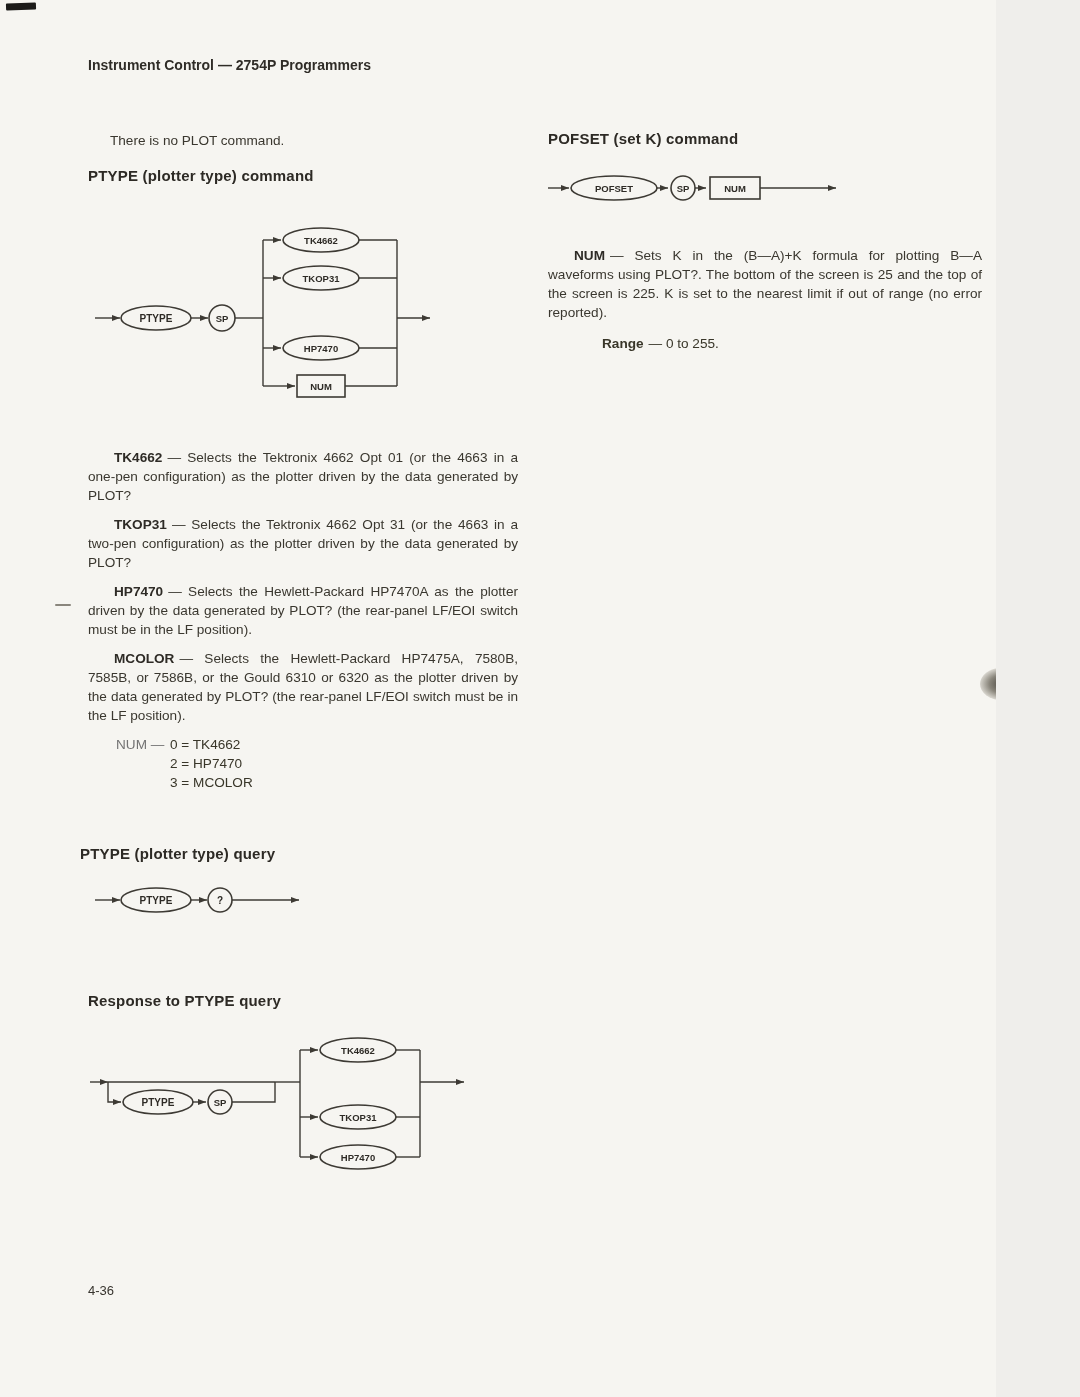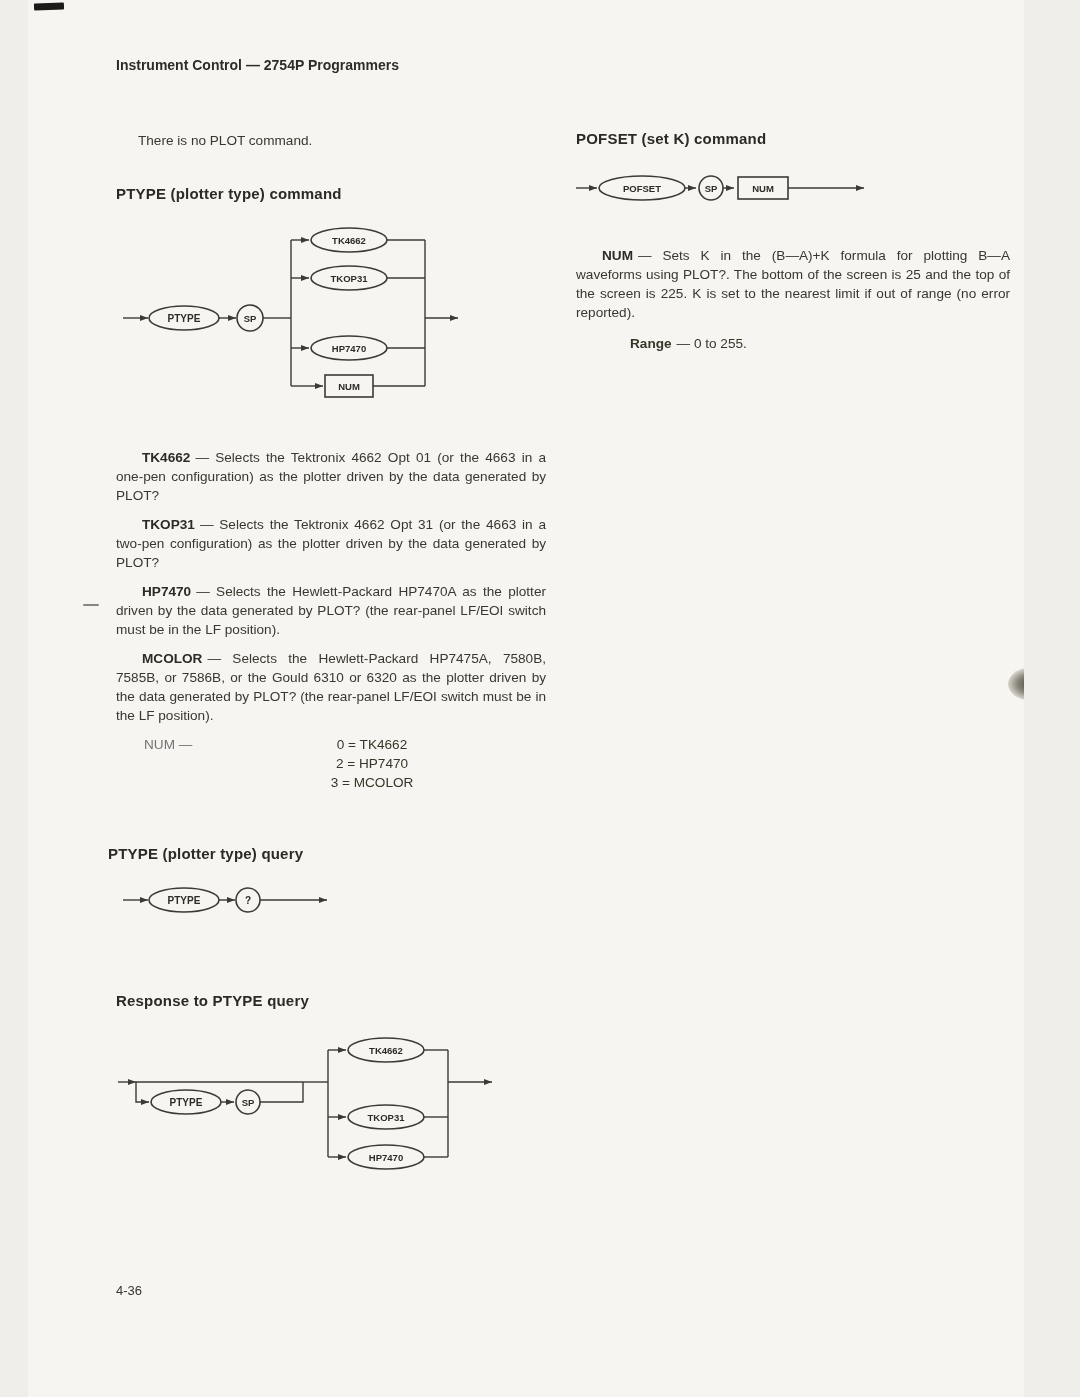--- a/index.html
+++ b/index.html
@@ -6,32 +6,31 @@
   body{
     width:1080px;height:1397px;
     background:#efeeeb;
     font-family:"Liberation Sans", sans-serif;
     color:#37342e;
   }
   .page{
     position:relative;width:996px;height:1397px;
     background:#f6f5f1;
     overflow:hidden;
-    margin-left:28px;
   }
   .abs{position:absolute;}
   .heading{font-size:15px;font-weight:700;color:#2d2a25;margin:0;letter-spacing:.2px;}
   .body-text{font-size:13.6px;line-height:19px;color:#393629;}
   .para{margin:0 0 10px 0;text-indent:26px;text-align:justify;color:#3a372f;}
   .para b{margin-right:5px;color:#2e2b26;}
   .intro{font-size:13.6px;color:#3a372f;}
   .num-legend{position:relative;margin-left:28px;margin-top:4px;}
   .num-legend .legend-label{position:absolute;left:0;top:0;color:#737373;}
   .num-legend .legend-items{padding-left:54px;}
-  .num-legend .legend-items div{line-height:19px;text-align:center;}
+  .num-legend .legend-items div{line-height:19px;}
   .page-number{font-size:13px;color:#37342e;}
   .range-line b{margin-right:5px;padding-left:32px;}
   svg text{
     font-family:"Liberation Sans", sans-serif;
     font-weight:700;fill:#2e2b26;
   }
   svg .node-stroke{fill:none;stroke:#3d3a34;stroke-width:1.6;}
   svg .wire{fill:none;stroke:#3d3a34;stroke-width:1.4;}
   .mark-topleft{background:#1c1b19;border-radius:1px;transform:rotate(-2deg);}
   .smudge{
@@ -56,21 +55,21 @@
     <path d="M20,4 q10,12 -3,20 q-10,8 4,20" fill="none" stroke="#55524b" stroke-width="2.2"></path>
     <circle cx="15" cy="16" r="1.3" fill="#55524b"></circle>
       <circle cx="15" cy="22" r="1.3" fill="#55524b"></circle>
   </svg>
   <div class="abs left-dash" style="left:55px;top:604px;width:16px;height:2px;"></div>
 
   <div class="abs" style="left:88px;top:57px;font-size:14px;font-weight:700;color:#2f2c27;">Instrument Control — 2754P Programmers</div>
 
   <div class="abs intro" style="left:110px;top:133px;">There is no PLOT command.</div>
 
-  <h2 class="abs heading" style="left:88px;top:185px;">PTYPE (plotter type) command</h2>
+  <h2 class="abs heading" style="left:88px;top:167px;">PTYPE (plotter type) command</h2>
 
   <svg class="abs" style="left:95px;top:226px;" width="340" height="185" viewBox="0 0 340 185">
     <defs>
       <marker id="ah1" markerWidth="9" markerHeight="8" refX="8" refY="3" orient="auto" markerUnits="userSpaceOnUse">
         <path d="M0,0 L8,3 L0,6 Z" fill="#3d3a34"></path>
       </marker>
     </defs>
     <g>
       <path class="wire" d="M0,92 H25" marker-end="url(#ah1)"></path>
       <path class="wire" d="M96,92 H113" marker-end="url(#ah1)"></path>

